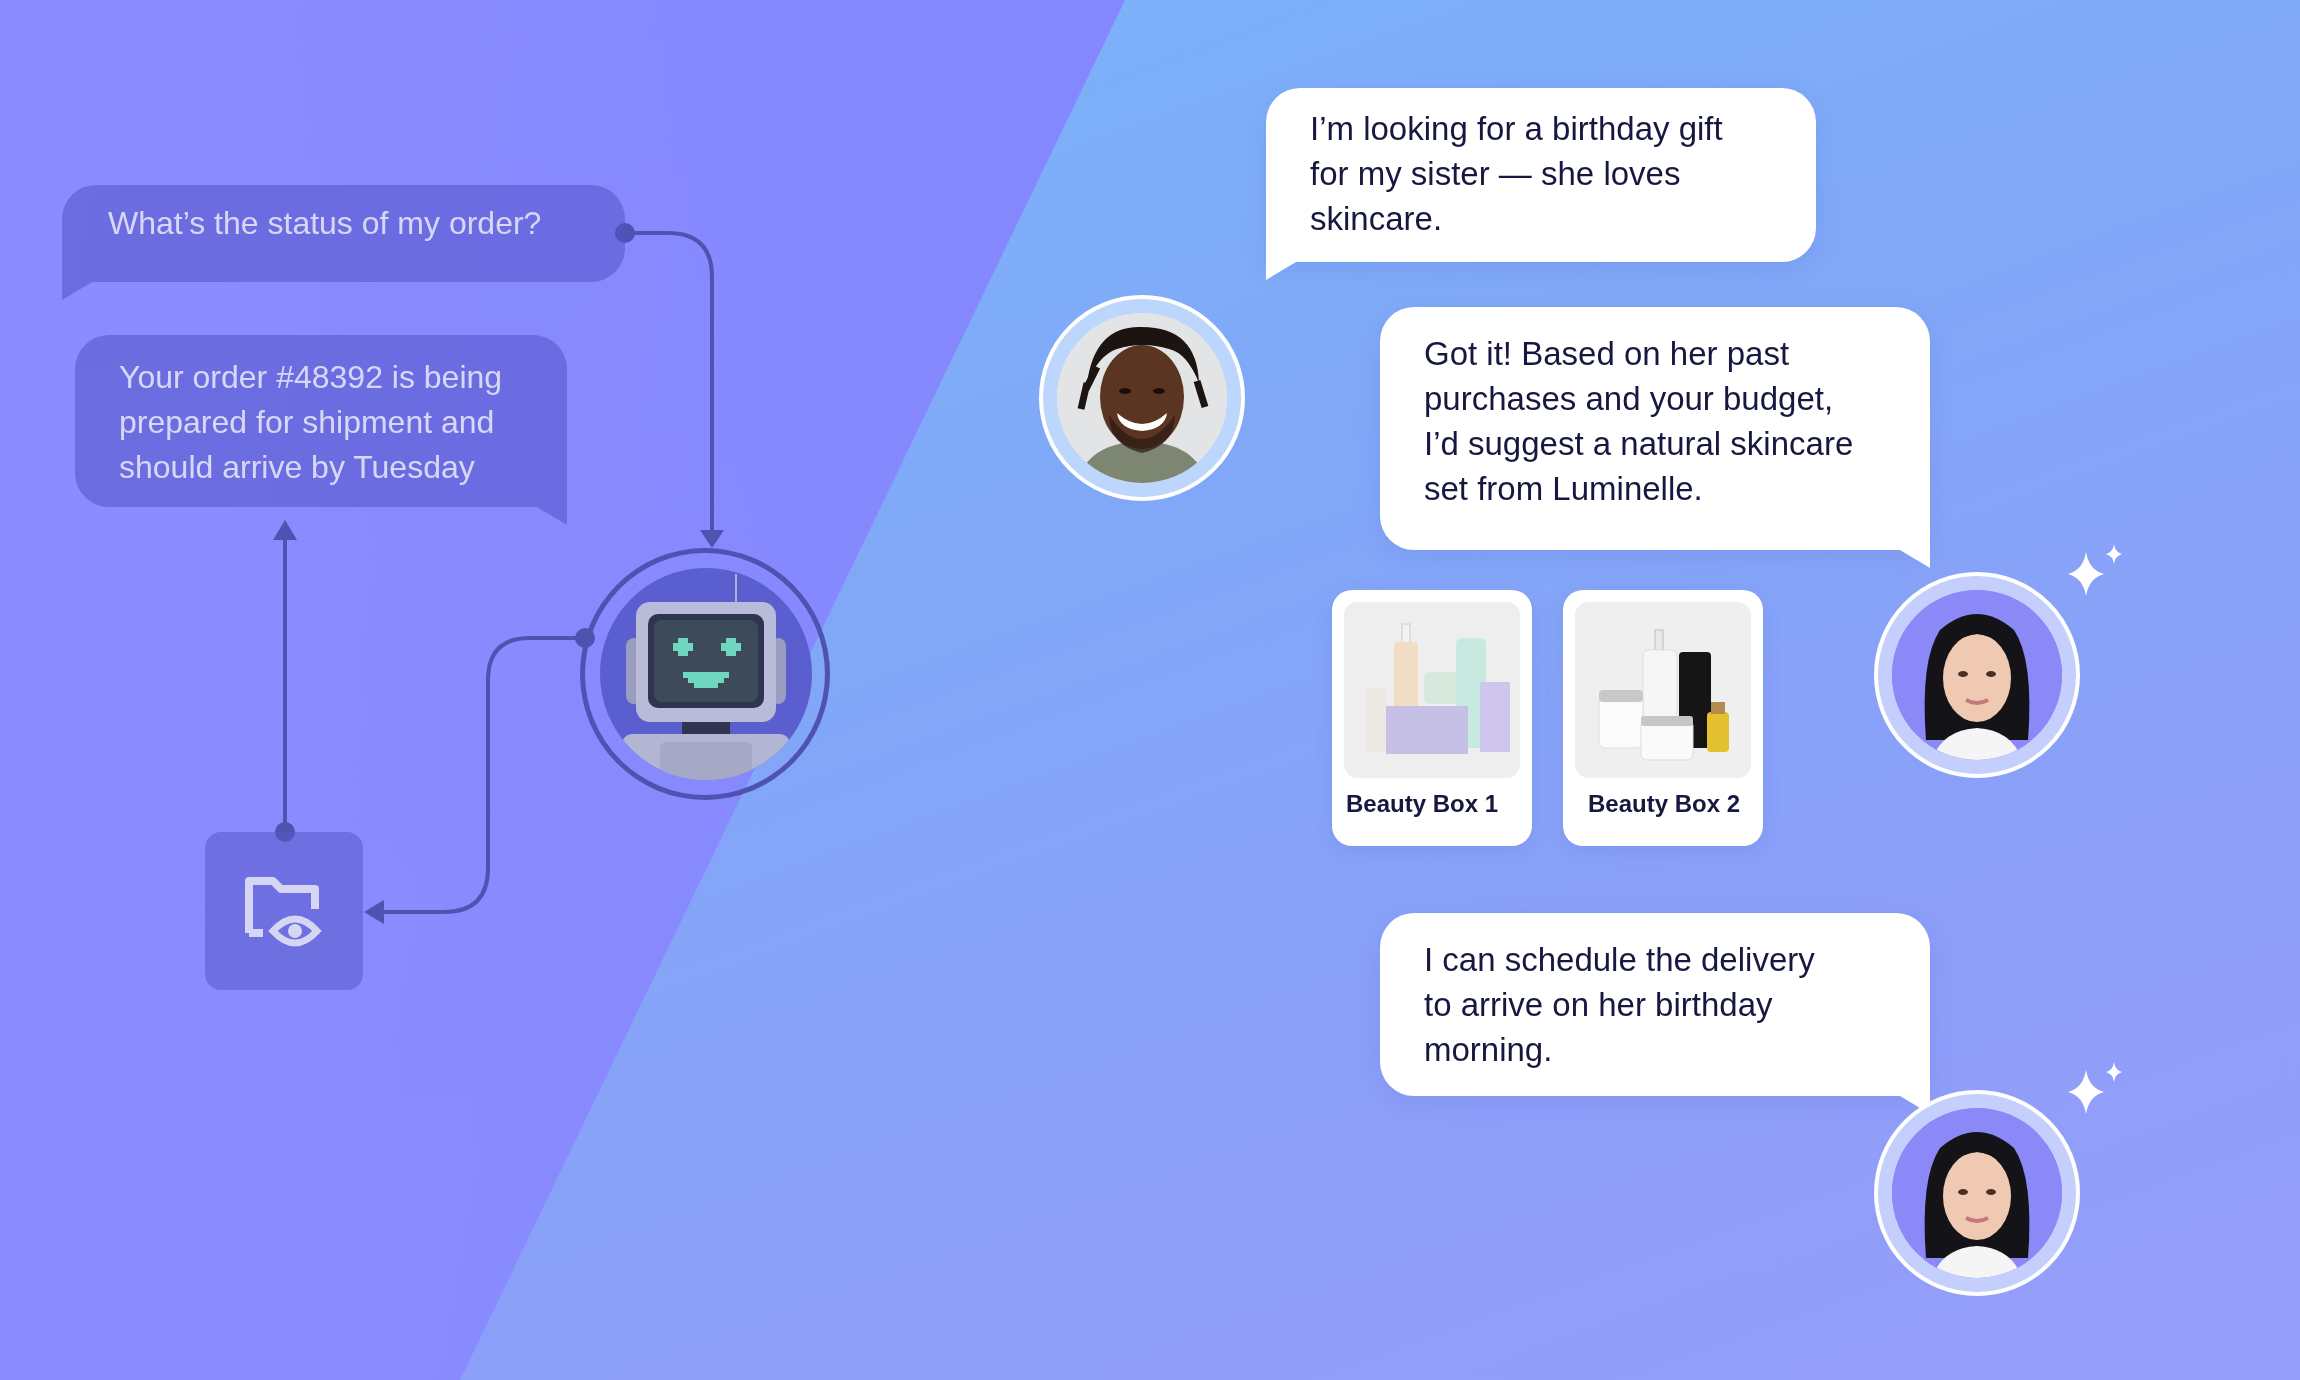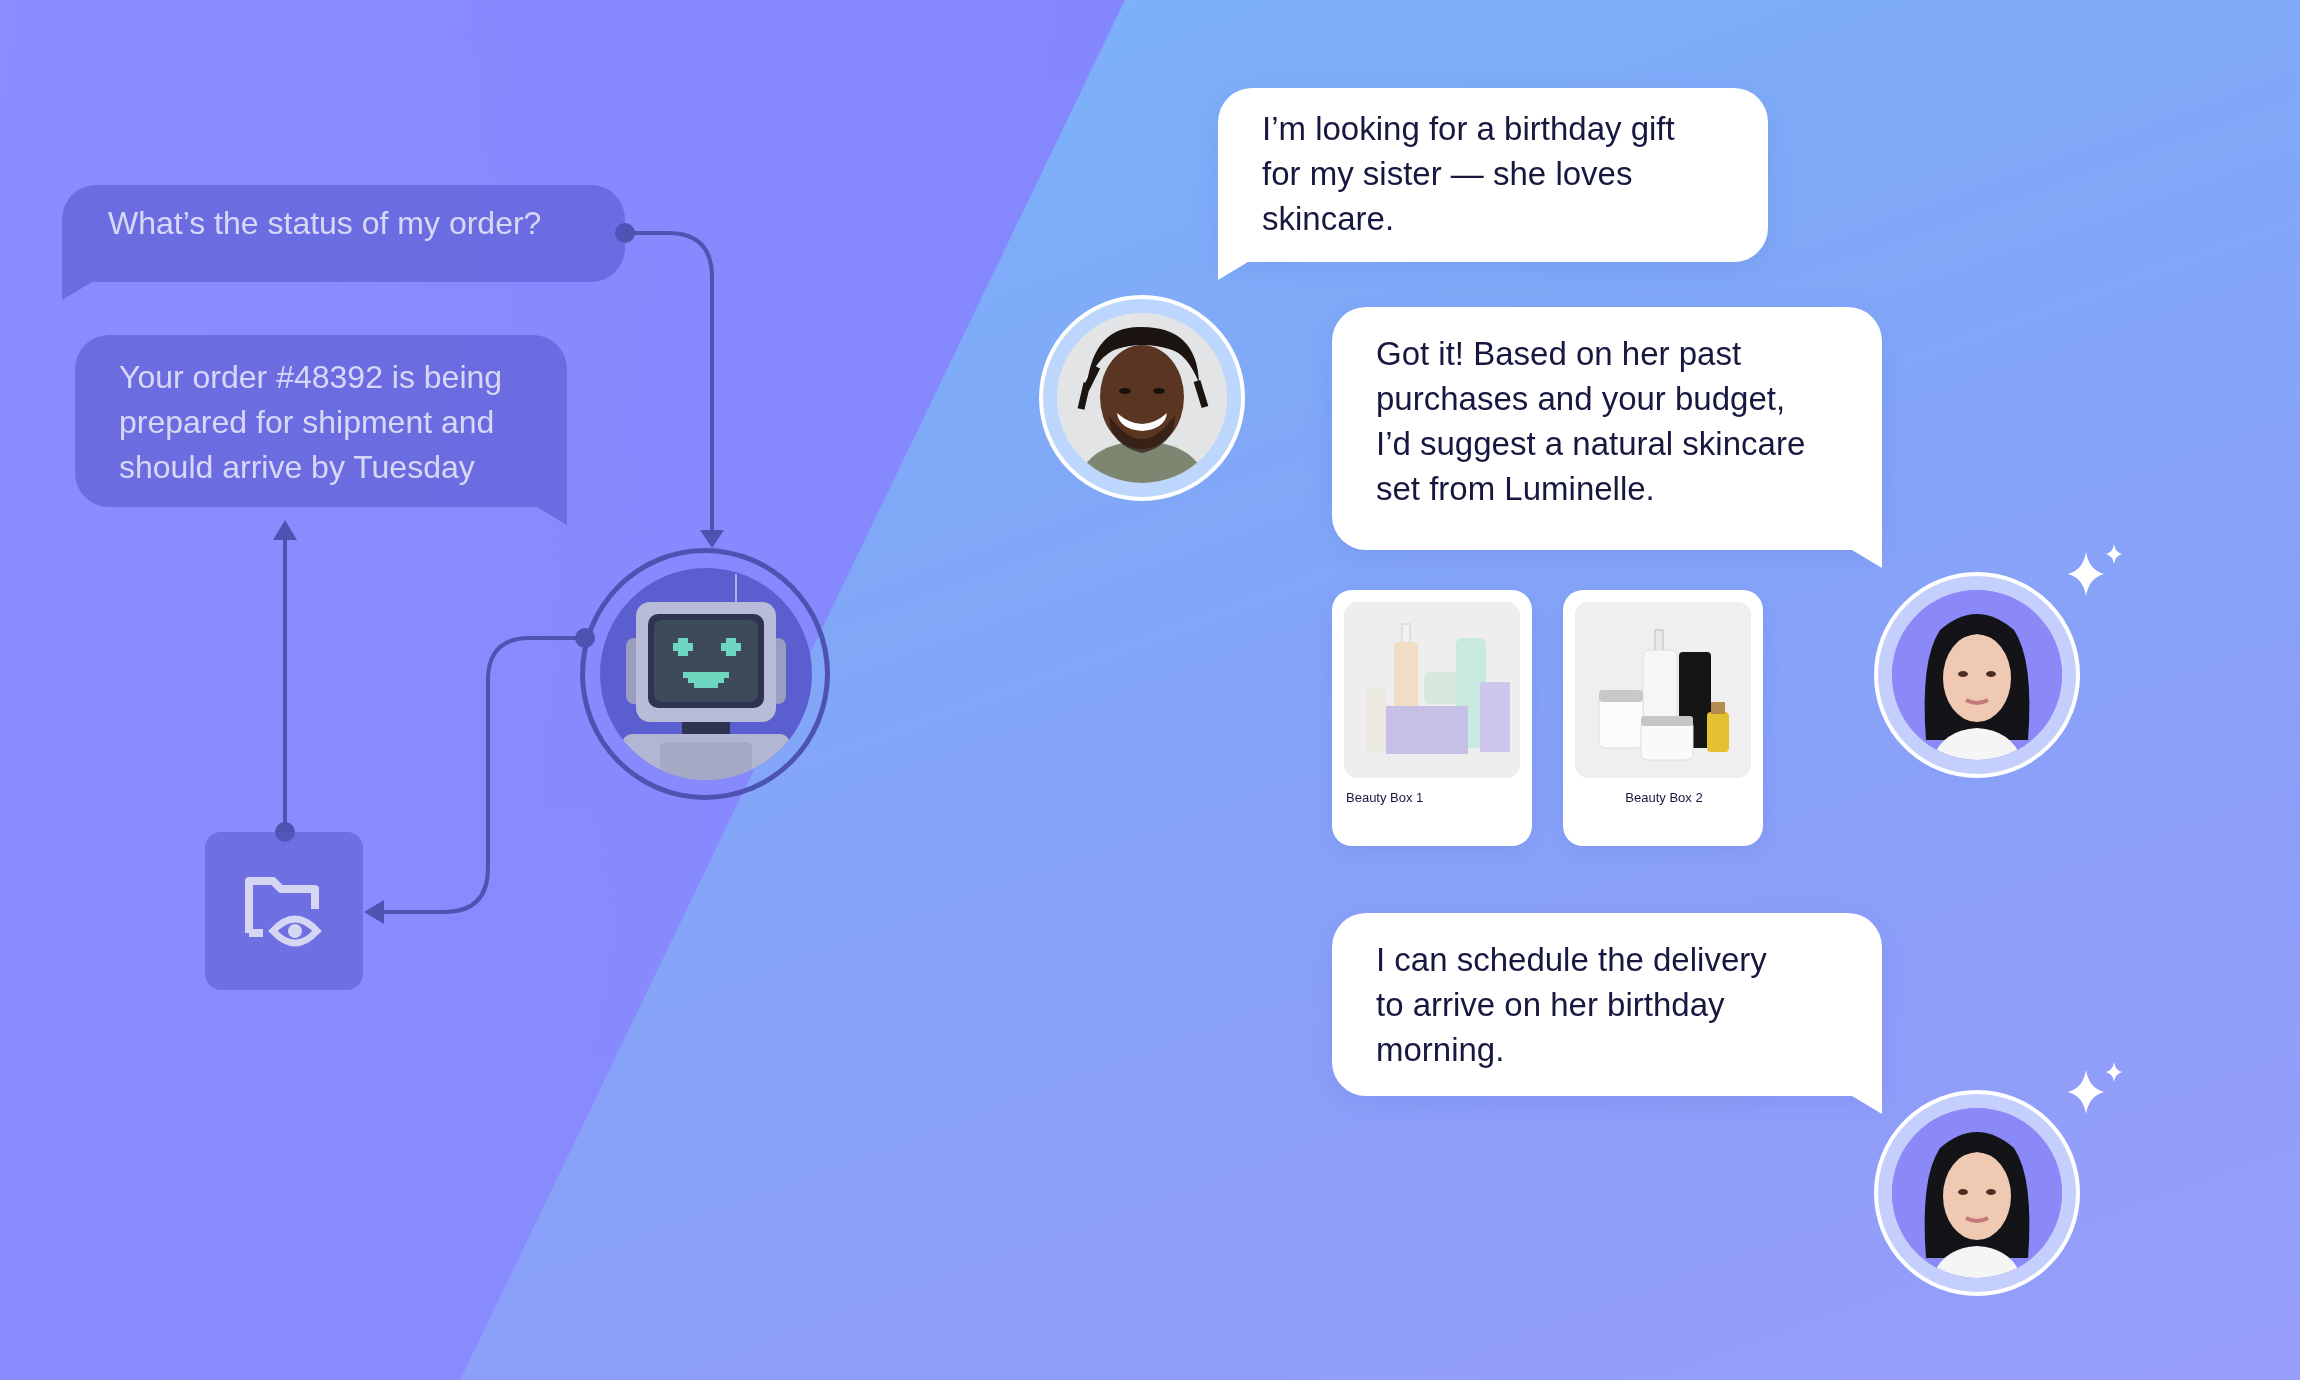--- a/index.html
+++ b/index.html
@@ -53,41 +53,42 @@
     position: absolute; left: 205px; top: 832px; width: 158px; height: 158px;
     border-radius: 16px; background: rgba(90, 90, 200, 0.55);
     display: flex; align-items: center; justify-content: center;
   }
 
   
   .bubble {
     position: absolute; background: #ffffff; color: #17183f;
     border-radius: 34px; font-size: 33px; line-height: 45px;
     box-shadow: 0 6px 24px rgba(60, 80, 180, 0.12);
+    margin-left: 48px;
   }
   .bubble .tail { position: absolute; width: 0; height: 0; }
   #b1 { left: 1218px; top: 88px; width: 550px; height: 174px; padding: 18px 40px 0 44px; border-bottom-left-radius: 0; }
   #b1 .tail { left: 0; bottom: -18px; border-top: 18px solid #fff; border-right: 30px solid transparent; }
   #b2 { left: 1332px; top: 307px; width: 550px; height: 243px; padding: 24px 40px 8px 44px; border-bottom-right-radius: 0; }
   #b2 .tail { right: 0; bottom: -18px; border-top: 18px solid #fff; border-left: 30px solid transparent; }
   #b3 { left: 1332px; top: 913px; width: 550px; height: 183px; padding: 24px 40px 0 44px; border-bottom-right-radius: 0; }
   #b3 .tail { right: 0; bottom: -18px; border-top: 18px solid #fff; border-left: 30px solid transparent; }
 
   .card {
     position: absolute; top: 590px; width: 200px; height: 256px;
     background: #fff; border-radius: 20px; padding: 12px;
     box-shadow: 0 6px 20px rgba(60, 80, 180, 0.12);
   }
   #card1 { left: 1332px; }
   #card2 { left: 1563px; text-align: center; }
   .card .thumb {
     width: 176px; height: 176px; border-radius: 14px; background: #ededee; overflow: hidden; position: relative;
   }
   .card .label {
-    margin-top: 12px; font-size: 13px; font-weight: normal; color: #17183f; padding-left: 2px;
+    margin-top: 12px; font-size: 24px; font-weight: bold; color: #17183f; padding-left: 2px;
   }
 
   .avatar {
     position: absolute; width: 206px; height: 206px; border-radius: 50%;
     border: 4px solid #ffffff; background: #c4cffd; padding: 14px;
   }
   .avatar .inner { width: 100%; height: 100%; border-radius: 50%; overflow: hidden; position: relative; }
   #avatar-user { left: 1039px; top: 295px; background: #bcd6fd; }
   #avatar-user .inner { background: #e4e6e8; }
   #avatar-agent-1 { left: 1874px; top: 572px; }

